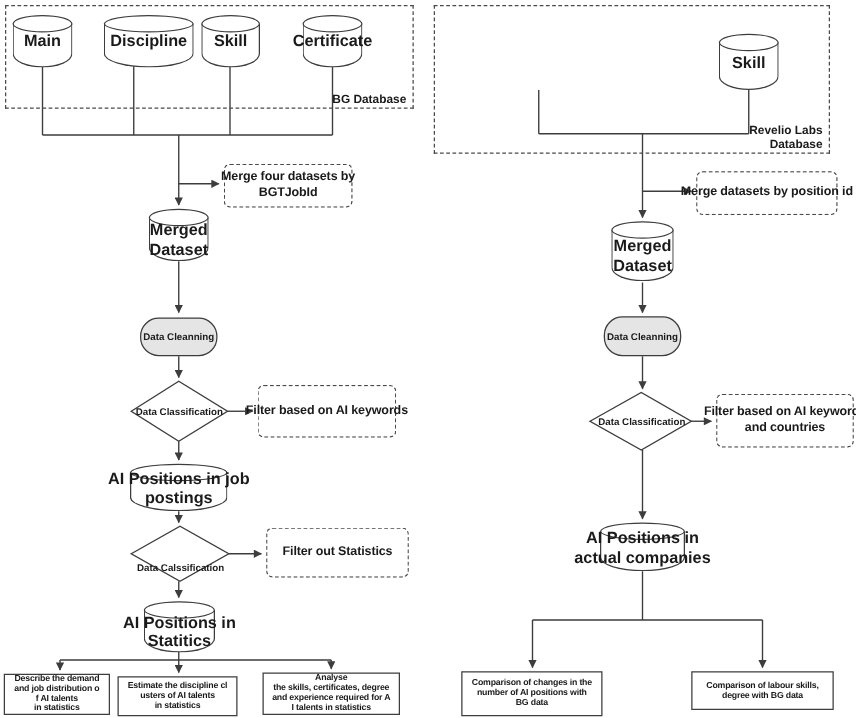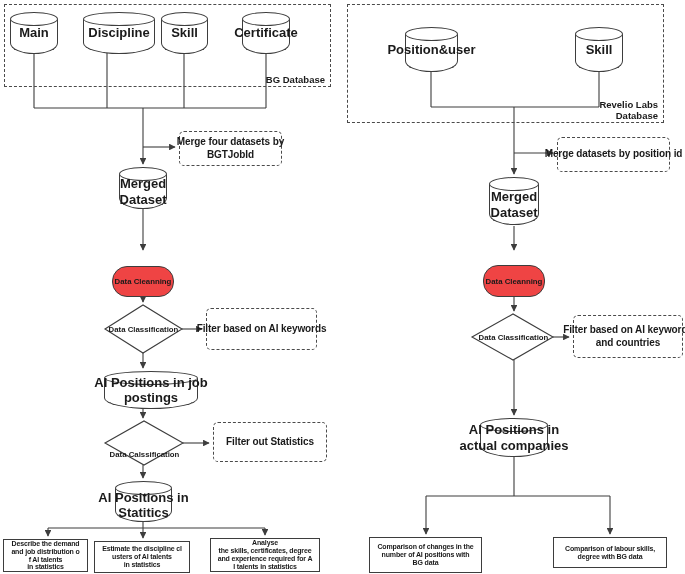--- a/index.html
+++ b/index.html
@@ -31,23 +31,23 @@
   }
   .cyl .cyl-label {
     position:absolute; left:-8px; right:-8px; top:0; bottom:0;
     display:flex; align-items:center; justify-content:center;
     font-size:13px; line-height:1.18; text-align:center; white-space:pre; z-index:3;
   }
   .cyl.pad .cyl-label { padding-top:7px; }
 
   
   .pill {
-    border:1.1px solid #3d3d3d; border-radius:15px; background:#ef4444;
-    display:flex; align-items:center; justify-content:center;
-    font-size:7.8px; white-space:pre; text-align:center;margin-top:12px;
+    border:1.1px solid #3d3d3d; border-radius:15px; background:#e5e5e5;
+    display:flex; align-items:center; justify-content:center;
+    font-size:7.8px; white-space:pre; text-align:center;
   }
 
   
   .note {
     border:1.3px dashed #4a4a4a; border-radius:5px; background:#fff;
     display:flex; align-items:center; justify-content:center;
     font-size:10px; line-height:1.25; letter-spacing:-0.1px;
     white-space:pre; text-align:center;
   }
 
@@ -151,21 +151,21 @@
   <div class="node pill" style="left:112px;top:254px;width:62px;height:31px">
     <span>Data Cleanning</span>
   </div>
 
   <div class="node dlabel" style="left:97px;top:323px;width:93px">Data Classification</div>
 
   <div class="node note" style="left:206px;top:308px;width:111px;height:42px">
     <span>Filter based on AI keywords</span>
   </div>
 
-  <div class="node cyl" style="left:104px;top:371px;width:94px;height:38px">
+  <div class="node cyl" style="left:104px;top:371px;width:78px;height:38px">
     <i class="cyl-body"></i>
       <i class="cyl-top"></i>
     <span class="cyl-label">AI Positions in job
 postings</span>
   </div>
 
   <div class="node dlabel" style="left:98px;top:448px;width:93px">Data Calssification</div>
 
   <div class="node note" style="left:213px;top:422px;width:114px;height:40px">
     <span>Filter out Statistics</span>
@@ -194,25 +194,20 @@
 the skills, certificates, degree
 and experience required for A
 I talents in statistics</span>
   </div>
 
   <div class="node group" style="left:347px;top:4px;width:317px;height:119px">
     <div class="group-label">Revelio Labs
 Database</div>
   </div>
 
-  <div class="node cyl" style="left:405px;top:27px;width:53px;height:45px">
-    <i class="cyl-body"></i>
-      <i class="cyl-top"></i>
-    <span class="cyl-label">Position&amp;user</span>
-  </div>
   <div class="node cyl" style="left:575px;top:27px;width:48px;height:45px">
     <i class="cyl-body"></i>
       <i class="cyl-top"></i>
     <span class="cyl-label">Skill</span>
   </div>
 
   <div class="node note" style="left:557px;top:137px;width:113px;height:35px">
     <span>Merge datasets by position id</span>
   </div>
 

